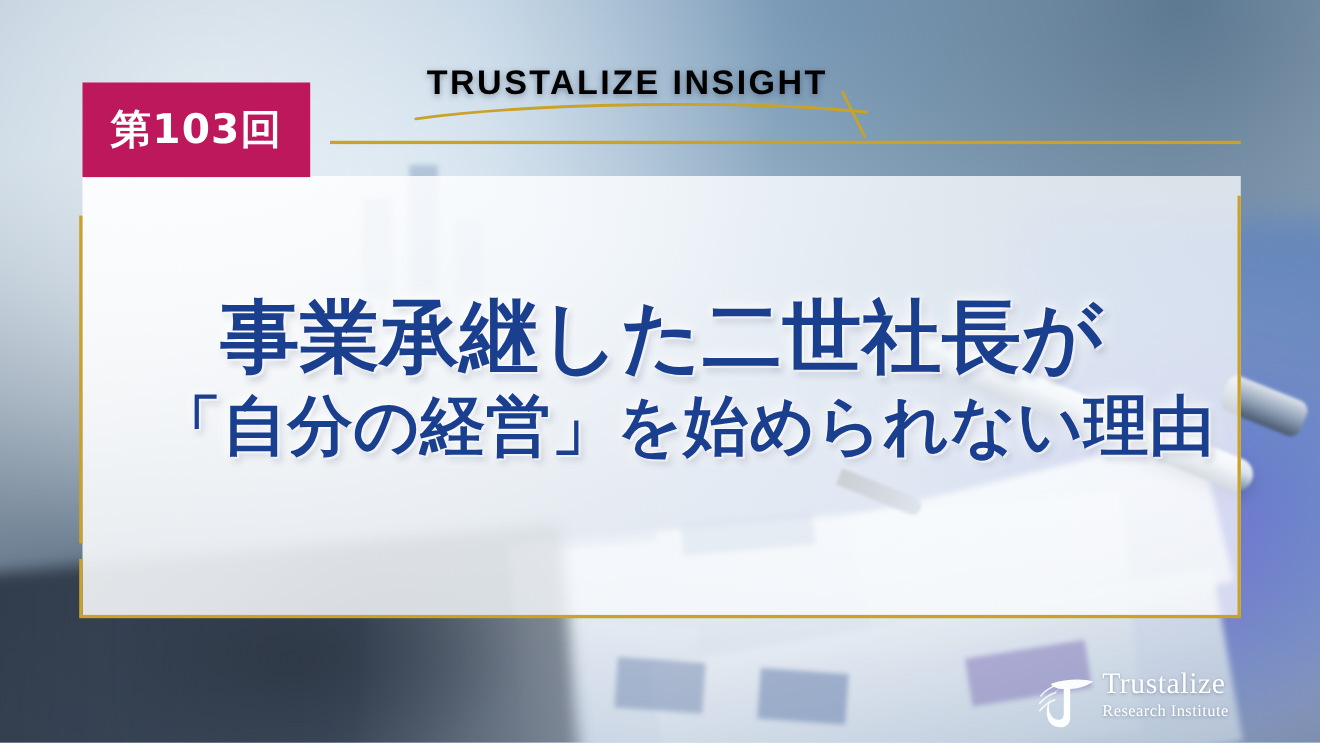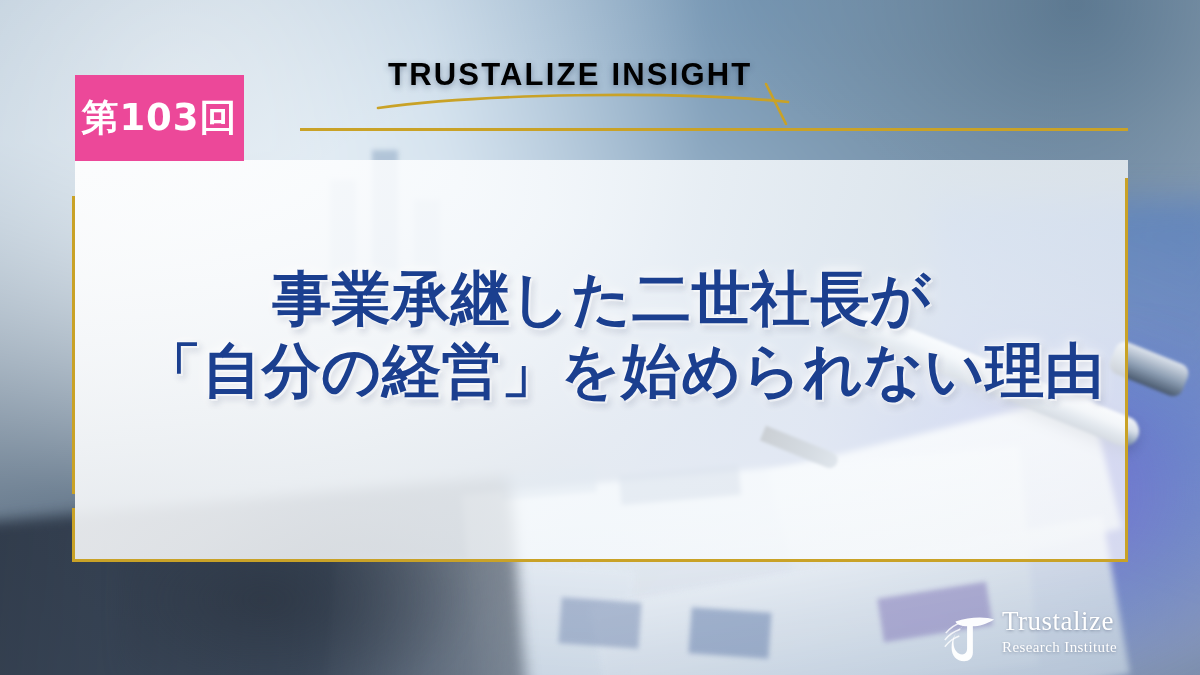--- a/index.html
+++ b/index.html
@@ -105,22 +105,22 @@
     position:absolute;left:75px;top:160px;width:1053px;height:400px;
     background:linear-gradient(135deg,
         rgba(255,255,255,.90) 0%,
         rgba(250,252,254,.86) 35%,
         rgba(246,250,253,.80) 60%,
         rgba(255,255,255,.70) 100%);
   }
 
   
   .badge{
-    position:absolute;left:75px;top:75px;width:169px;height:86px;
-    background:#ec4899;
+    position:absolute;left:75px;top:75px;width:207px;height:86px;
+    background:#be185d;
     display:flex;align-items:center;justify-content:center;
   }
   .badge-text{
     color:#ffffff;font-size:37px;font-weight:bold;letter-spacing:1px;
     font-family:"DejaVu Sans","Liberation Sans",sans-serif;
   }
 
   
   .series{
     position:absolute;left:388px;top:57px;
@@ -141,21 +141,21 @@
     font-weight:bold;
     font-family:"DejaVu Sans","Liberation Sans",sans-serif;
     letter-spacing:.5px;
     text-shadow:
        0 0 10px rgba(255,255,255,.95),
        0 0 18px rgba(255,255,255,.85),
        2px 2px 0 rgba(255,255,255,.55),
       -1px -1px 0 rgba(255,255,255,.55),
        3px 4px 7px rgba(20,40,90,.30);
   }
-  .title-line.l1{font-size:59px;}
+  .title-line.l1{font-size:72px;}
   .title-line.l2{font-size:59px;margin-top:4px;padding-left:44px;}
 
   
   .logo{position:absolute;left:940px;top:606px;width:226px;height:62px;}
   .logo-mark{position:absolute;left:0;top:2px;width:58px;height:58px;}
   .logo-text{position:absolute;left:62px;top:2px;color:#ffffff;
              font-family:"Liberation Serif","DejaVu Serif",serif;}
   .logo-name{font-size:27px;letter-spacing:.5px;line-height:1;
              text-shadow:0 1px 3px rgba(30,40,70,.35);}
   .logo-sub{font-size:15px;letter-spacing:.4px;margin-top:5px;line-height:1;

